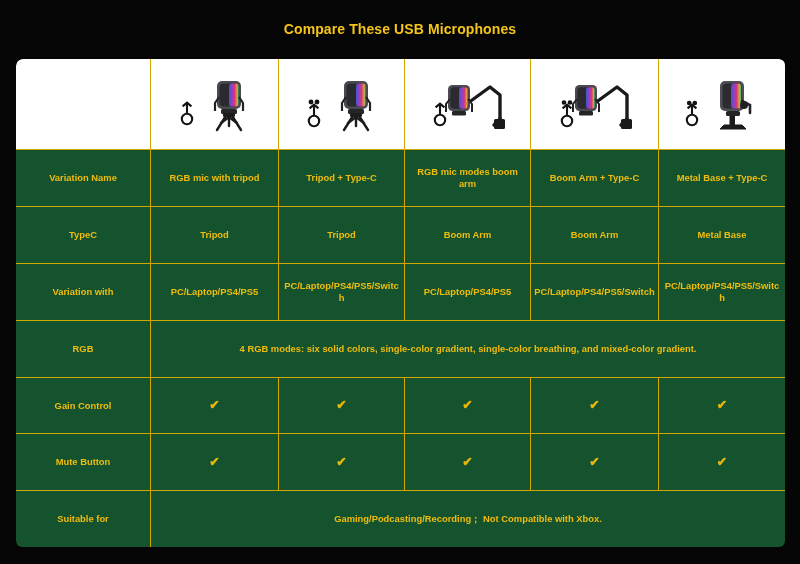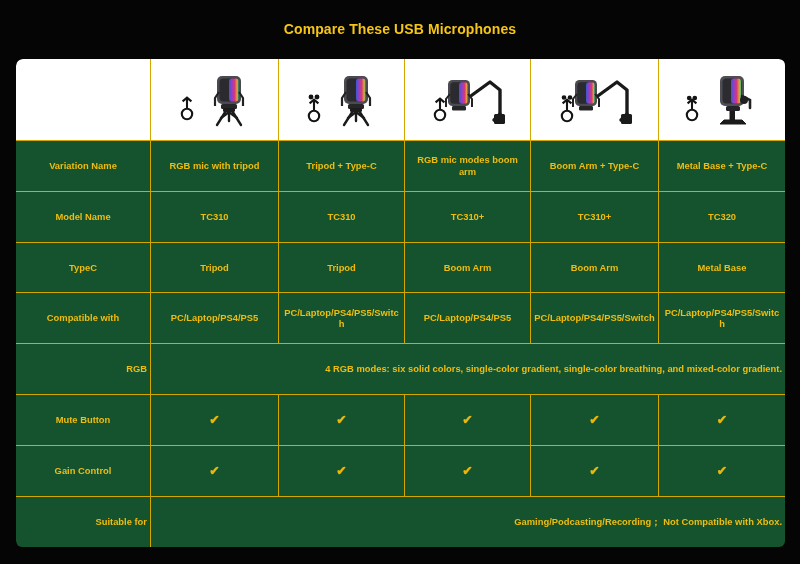--- a/index.html
+++ b/index.html
@@ -92,21 +92,21 @@
   .mic-cell {
     width: 100%;
     height: 68px;
     display: flex;
     align-items: center;
     justify-content: center;
   }
   .mic-cell svg { display: block; }
 
   tr.data-row td { height: 38px; }
-  tr.tall-row td { height: 38px; text-align: right; }
+  tr.tall-row td { height: 38px; }
 
   td.label-col {
     font-size: 9.6px;
     color: #f0bc10;
   }
 
   td.merged {
     font-size: 9.6px;
   }
 
@@ -327,66 +327,58 @@
 
         <tr class="data-row">
           <td class="label-col">Variation Name</td>
           <td>RGB mic with tripod</td>
           <td>Tripod + Type-C</td>
           <td>RGB mic modes boom arm</td>
           <td>Boom Arm + Type-C</td>
           <td>Metal Base + Type-C</td>
         </tr>
 
-        <tr class="data-row">
-          <td class="label-col">Model Name</td>
-          <td>TC310</td>
-          <td>TC310</td>
-          <td>TC310+</td>
-          <td>TC310+</td>
-          <td>TC320</td>
-        </tr>
 
         <tr class="data-row">
           <td class="label-col">TypeC</td>
           <td>Tripod</td>
           <td>Tripod</td>
           <td>Boom Arm</td>
           <td>Boom Arm</td>
           <td>Metal Base</td>
         </tr>
 
 
 
         <tr class="data-row">
-          <td class="label-col">Compatible with</td>
+          <td class="label-col">Variation with</td>
           <td>PC/Laptop/PS4/PS5</td>
           <td>PC/Laptop/PS4/PS5/Switch</td>
           <td>PC/Laptop/PS4/PS5</td>
           <td>PC/Laptop/PS4/PS5/Switch</td>
           <td>PC/Laptop/PS4/PS5/Switch</td>
         </tr>
 
         <tr class="tall-row">
           <td class="label-col">RGB</td>
           <td class="merged" colspan="5">4 RGB modes: six solid colors, single-color gradient, single-color breathing, and mixed-color gradient.</td>
         </tr>
 
 
         <tr class="data-row">
+          <td class="label-col">Gain Control</td>
+          <td class="check-cell"><span class="check">✔</span></td>
+          <td class="check-cell"><span class="check">✔</span></td>
+          <td class="check-cell"><span class="check">✔</span></td>
+          <td class="check-cell"><span class="check">✔</span></td>
+          <td class="check-cell"><span class="check">✔</span></td>
+        </tr>
+
+        <tr class="data-row">
           <td class="label-col">Mute Button</td>
-          <td class="check-cell"><span class="check">✔</span></td>
-          <td class="check-cell"><span class="check">✔</span></td>
-          <td class="check-cell"><span class="check">✔</span></td>
-          <td class="check-cell"><span class="check">✔</span></td>
-          <td class="check-cell"><span class="check">✔</span></td>
-        </tr>
-
-        <tr class="data-row">
-          <td class="label-col">Gain Control</td>
           <td class="check-cell"><span class="check">✔</span></td>
           <td class="check-cell"><span class="check">✔</span></td>
           <td class="check-cell"><span class="check">✔</span></td>
           <td class="check-cell"><span class="check">✔</span></td>
           <td class="check-cell"><span class="check">✔</span></td>
         </tr>
 
         <tr class="tall-row">
           <td class="label-col">Suitable for</td>
           <td class="merged" colspan="5">Gaming/Podcasting/Recording； Not Compatible with Xbox.</td>

